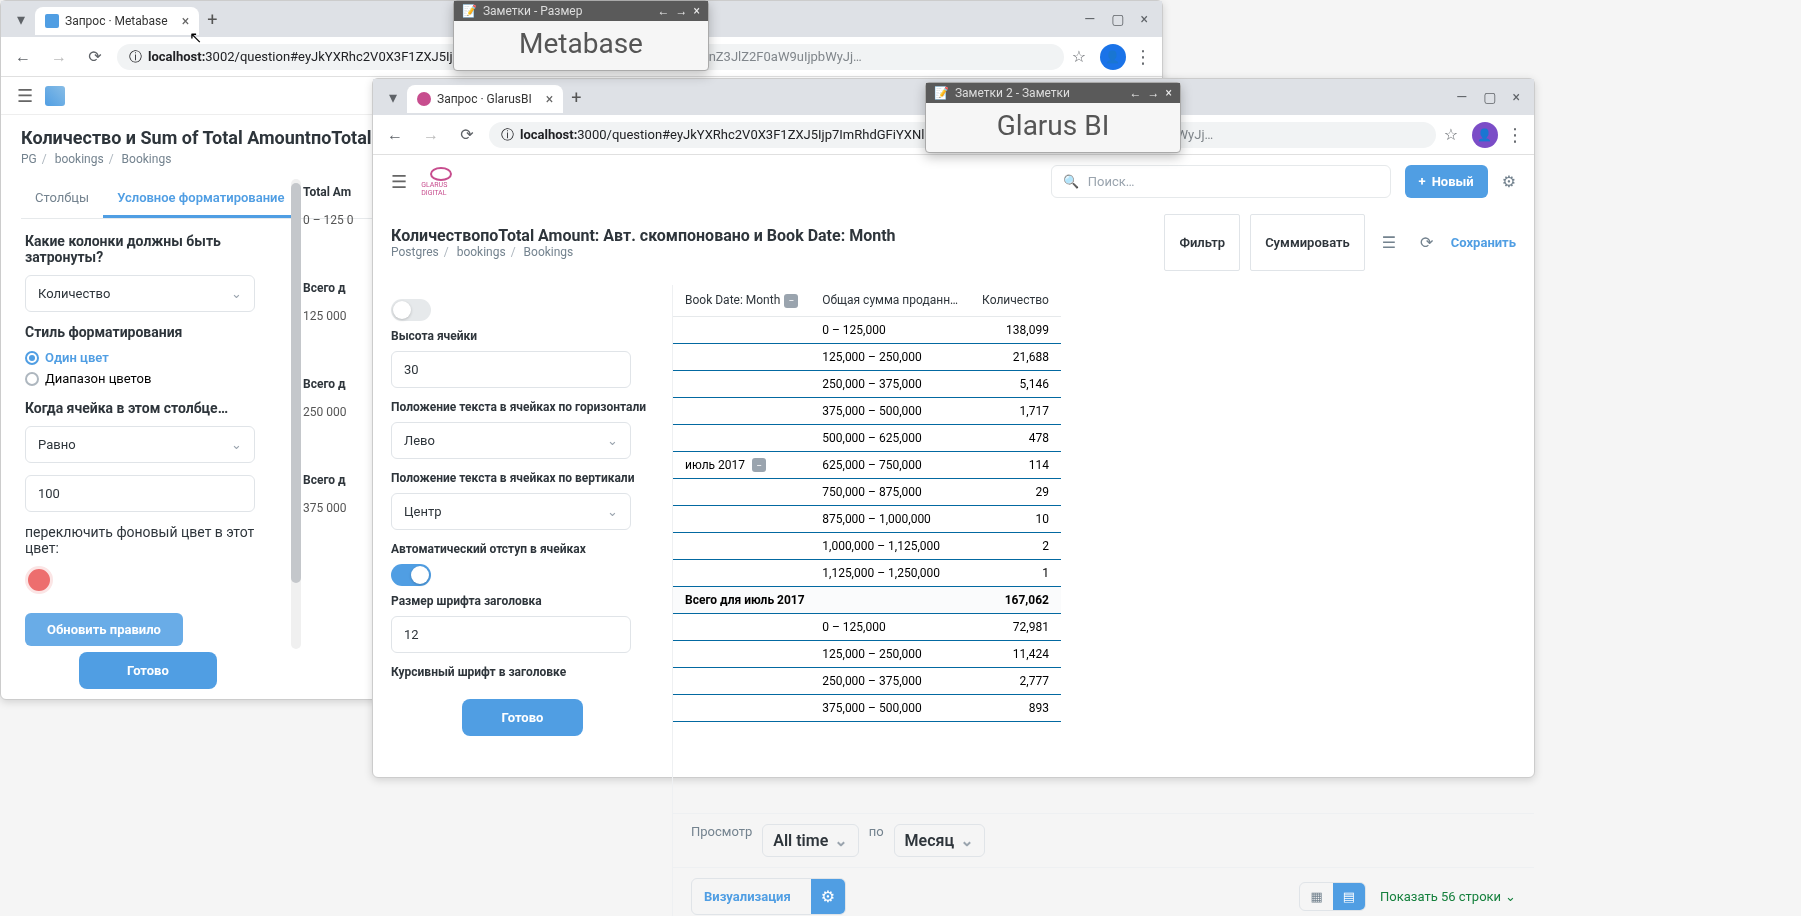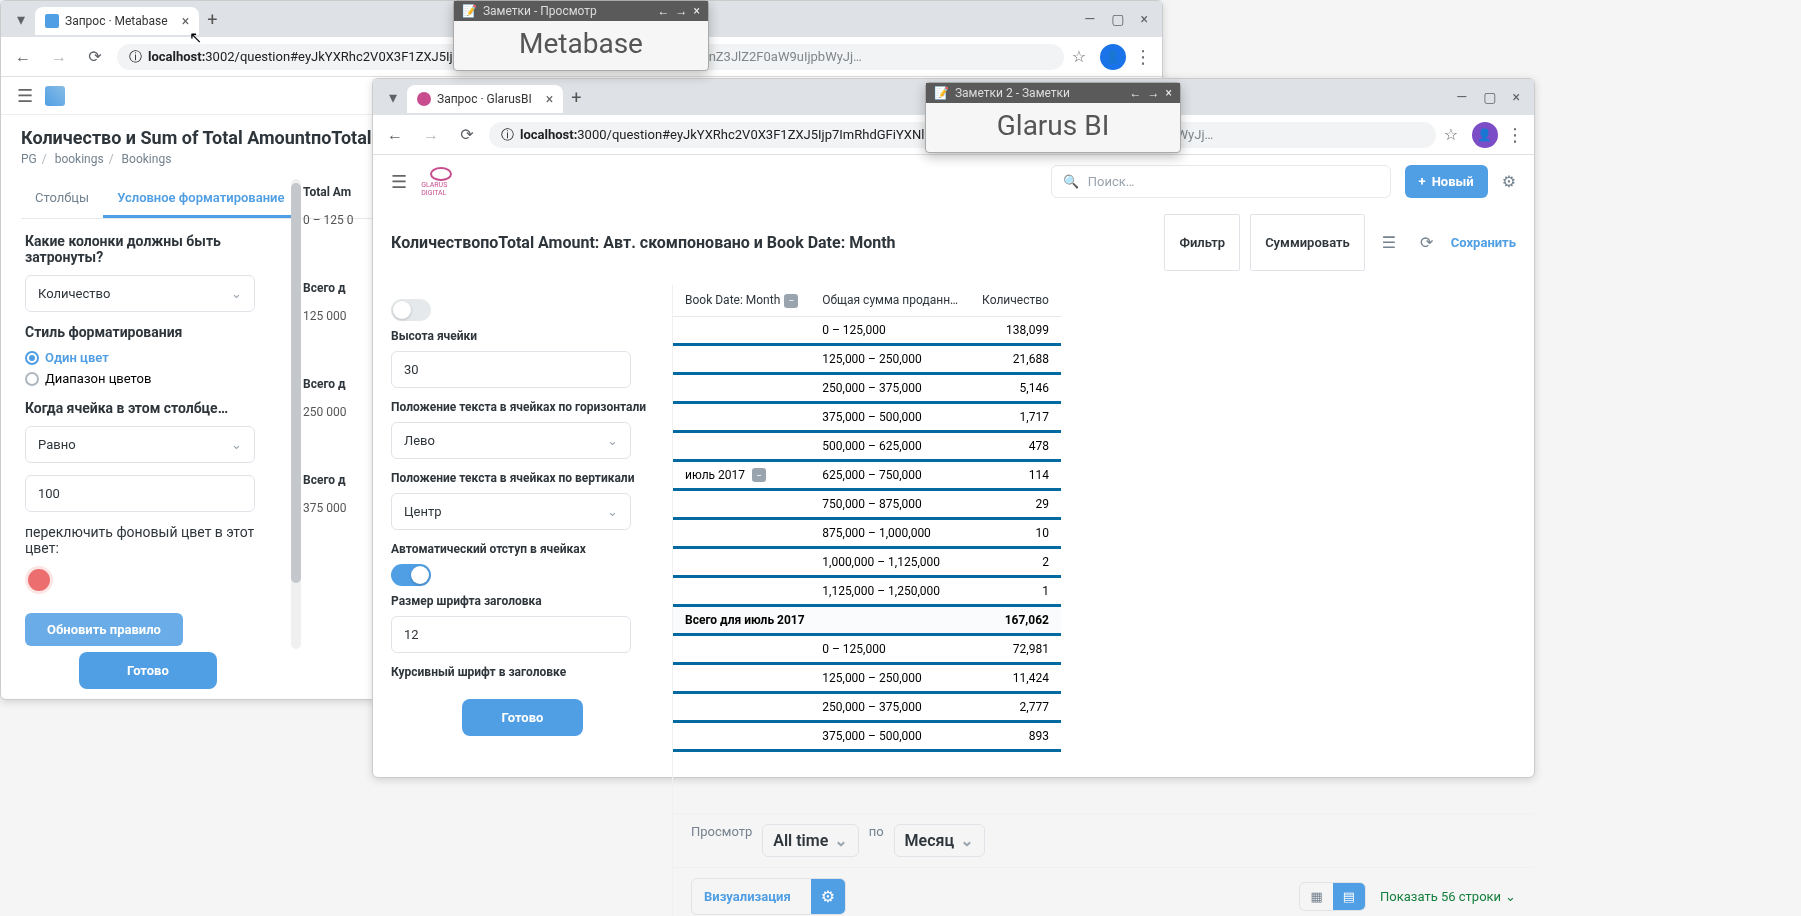--- a/index.html
+++ b/index.html
@@ -49,21 +49,21 @@
 .btn-outline{background:#fff;border:1px solid #e0e4e8;color:#74838f}
 .side-rows{position:absolute;left:302px;top:178px;width:70px;font-size:12px;color:#2e353b}
 .side-rows .hrow{font-weight:700;padding:6px 0}
 .side-rows .crow{padding:8px 0;color:#555}
 .glarus-body{display:flex;height:640px}
 .gl-sidebar{width:300px;padding:14px 18px;overflow-y:auto;border-right:1px solid #eef0f2;position:relative}
 .gl-main{flex:1;display:flex;flex-direction:column}
 .gl-table-wrap{flex:1;overflow:auto}
 .gl-table{font-size:12px;border-collapse:collapse}
 .gl-table th{text-align:left;padding:8px 12px;font-weight:400;color:#2e353b;border-bottom:1px solid #e6e9eb;white-space:nowrap}
-.gl-table td{padding:6px 12px;border-bottom:3px solid #0369a1;white-space:nowrap}
+.gl-table td{padding:6px 12px;border-bottom:1px solid #0369a1;white-space:nowrap}
 .gl-table td.num{text-align:right}
 .gl-table tr.total td{font-weight:700;background:#fafbfc}
 .row-label{width:80px}
 .toggle{width:40px;height:22px;background:#e6e9eb;border-radius:11px;position:relative;cursor:pointer}
 .toggle::after{content:"";position:absolute;width:18px;height:18px;background:#fff;border-radius:50%;top:2px;left:2px;box-shadow:0 1px 3px rgba(0,0,0,.2)}
 .toggle.on{background:#509ee3}
 .toggle.on::after{left:20px}
 .gl-section-label{font-size:12px;font-weight:700;color:#2e353b;margin:8px 0 8px}
 .gl-header{display:flex;align-items:center;padding:10px 18px;gap:14px}
 .search-box{flex:1;max-width:340px;margin-left:auto;display:flex;align-items:center;gap:8px;color:#9aa4ae;font-size:13px;padding:8px 12px;border:1px solid #e6e9eb;border-radius:6px}
@@ -232,20 +232,25 @@
     </div>
     <button class="new-btn">
       <span>+</span>
       <span>Новый</span>
     </button>
     <span class="gear">⚙</span>
   </div>
   <div class="gl-subheader">
     <div class="title-block">
       <div class="gl-sub-title">КоличествопоTotal Amount: Авт. скомпоновано и Book Date: Month</div>
+      <div class="breadcrumb">
+        <span>Postgres</span><span class="sep">/</span>
+        <span>bookings</span><span class="sep">/</span>
+        <span>Bookings</span>
+      </div>
     </div>
     <button class="chip-btn">Фильтр</button>
     <button class="chip-btn">Суммировать</button>
     <span class="icon-btn">☰</span>
     <span class="icon-btn">⟳</span>
     <span class="link">Сохранить</span>
   </div>
   <div class="glarus-body">
     <div class="gl-sidebar">
       <div class="toggle"></div>
@@ -390,21 +395,21 @@
           </span>
         </div>
       </div>
     </div>
   </div>
 </div>
 
 <div class="note-win nw1">
   <div class="nt-title">
     <span>📝</span>
-    <span>Заметки - Просмотр</span>
+    <span>Заметки - Размер</span>
     <div class="ctrls">
         <span>←</span>
         <span>→</span>
         <span>×</span>
       </div>
   </div>
   <div class="nt-body">Metabase</div>
 </div>
 <div class="note-win nw2">
   <div class="nt-title">

